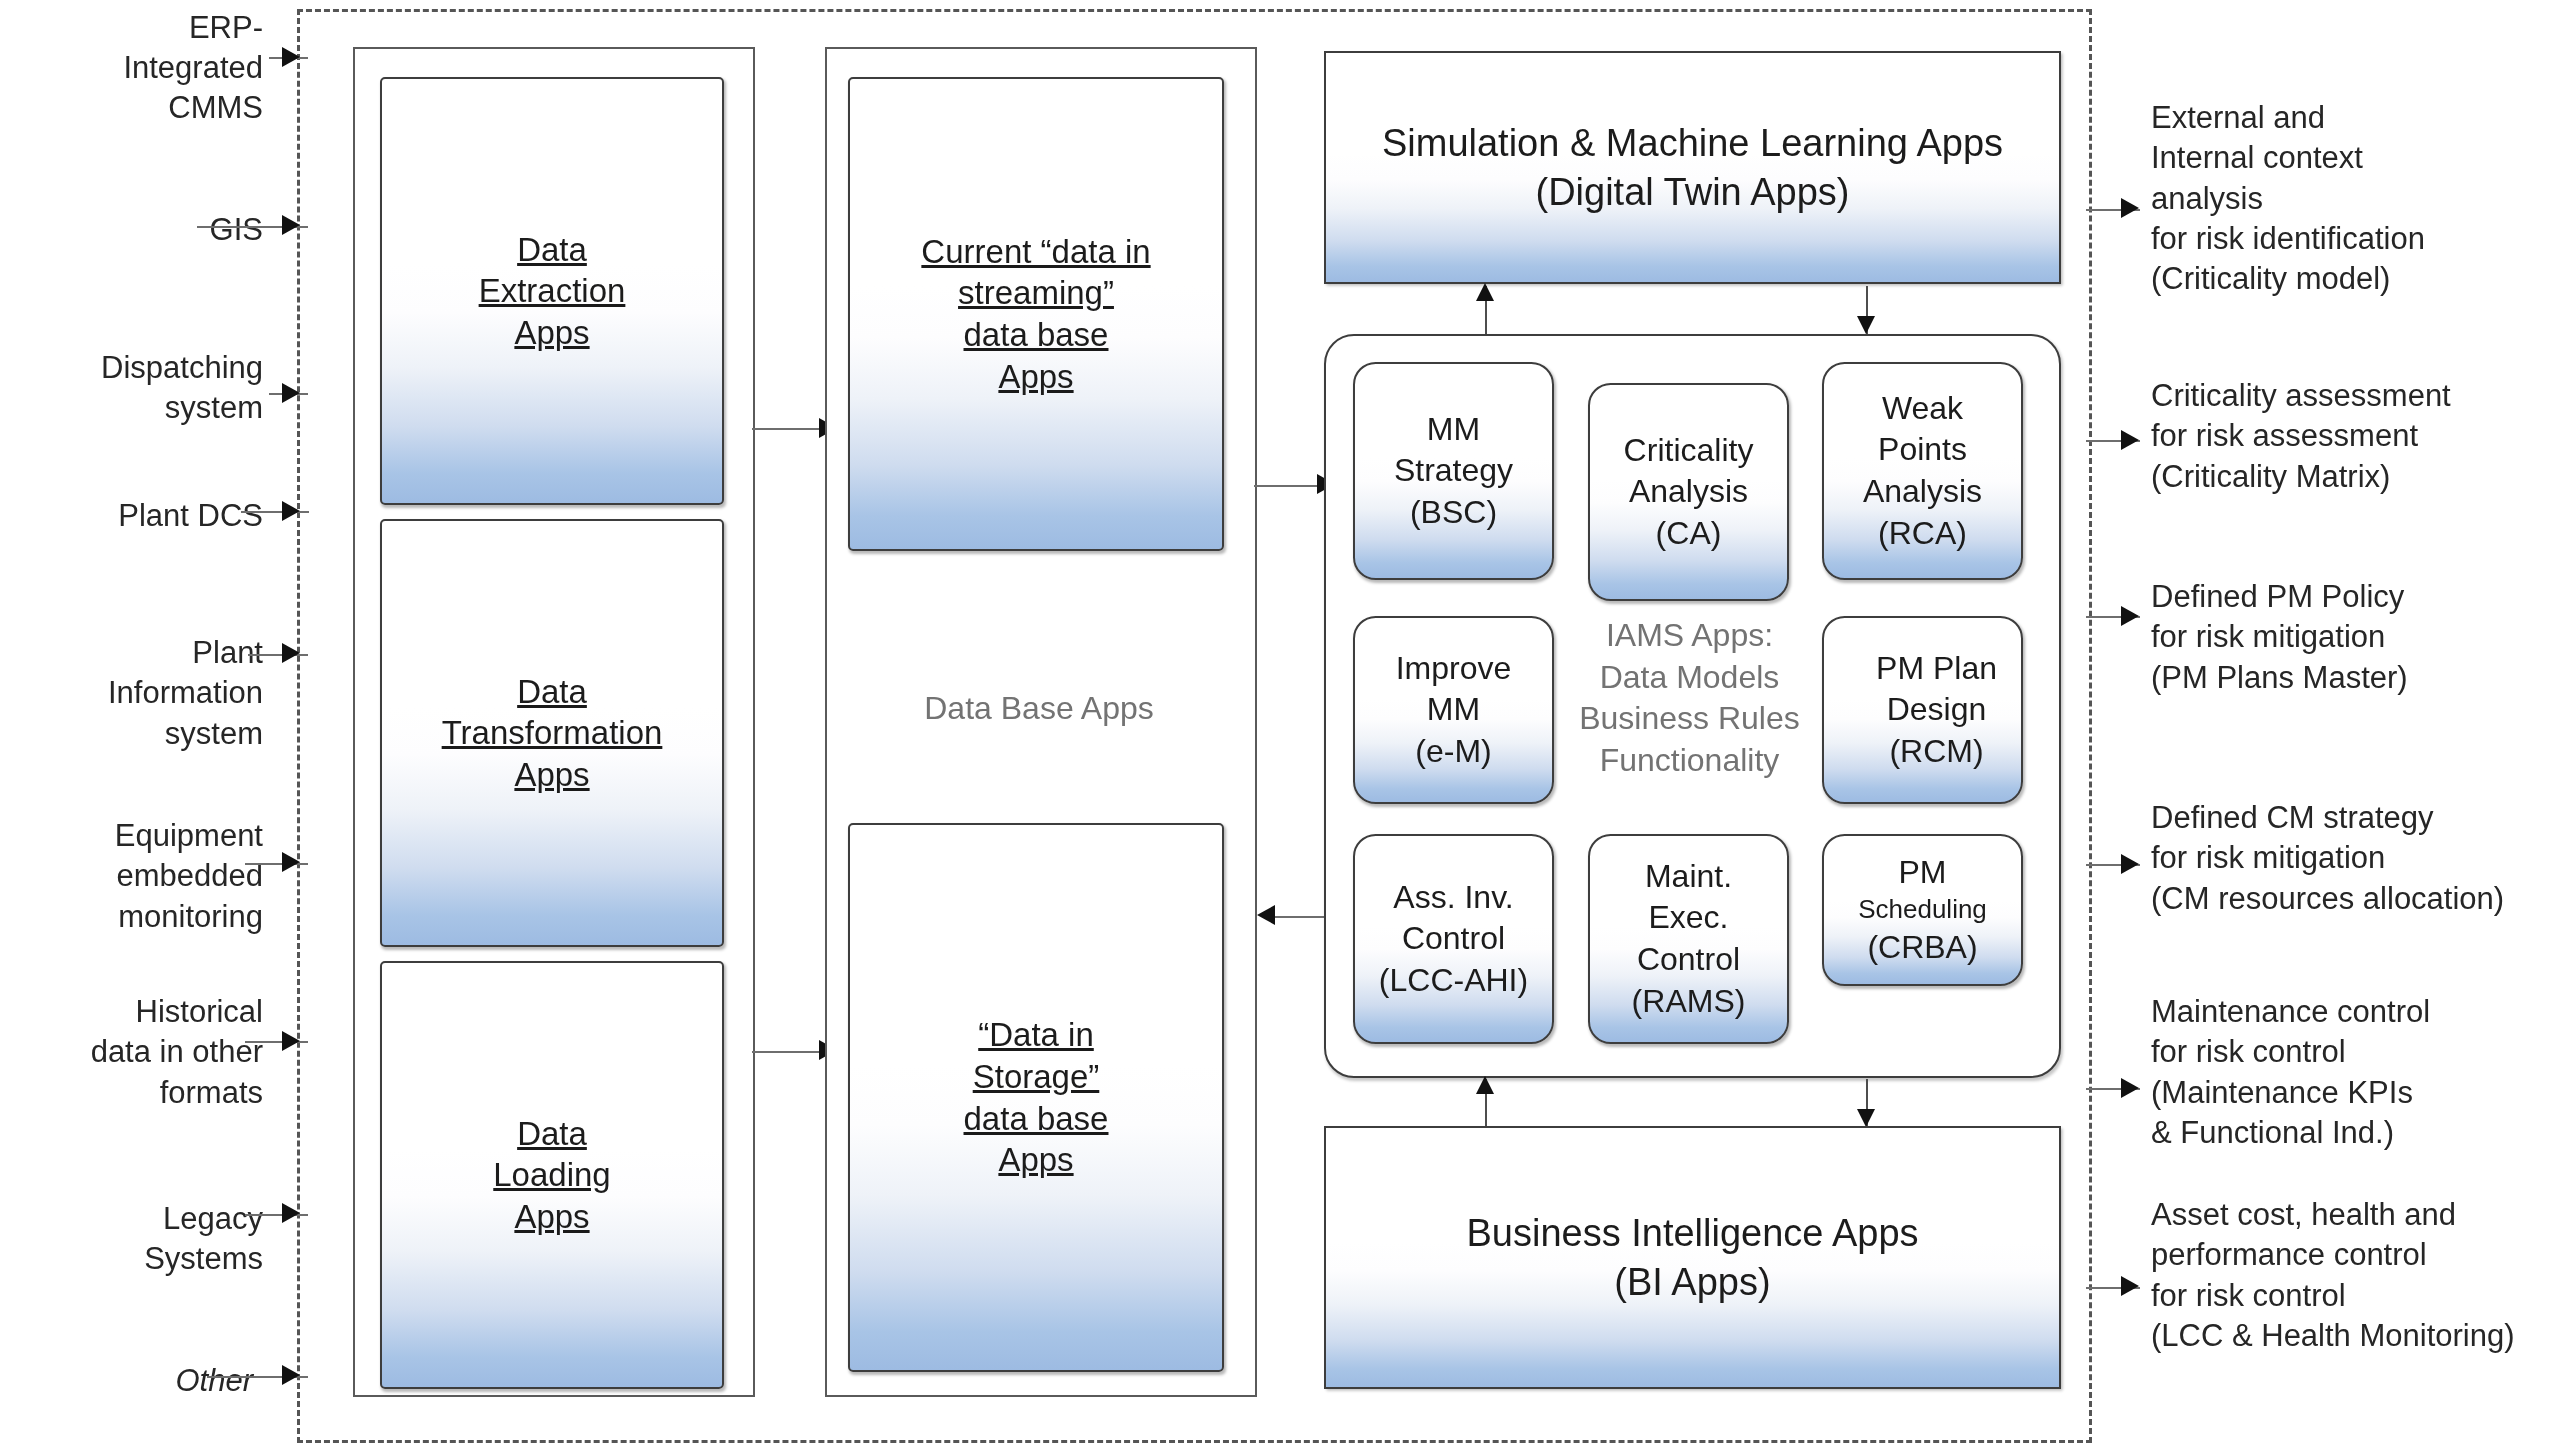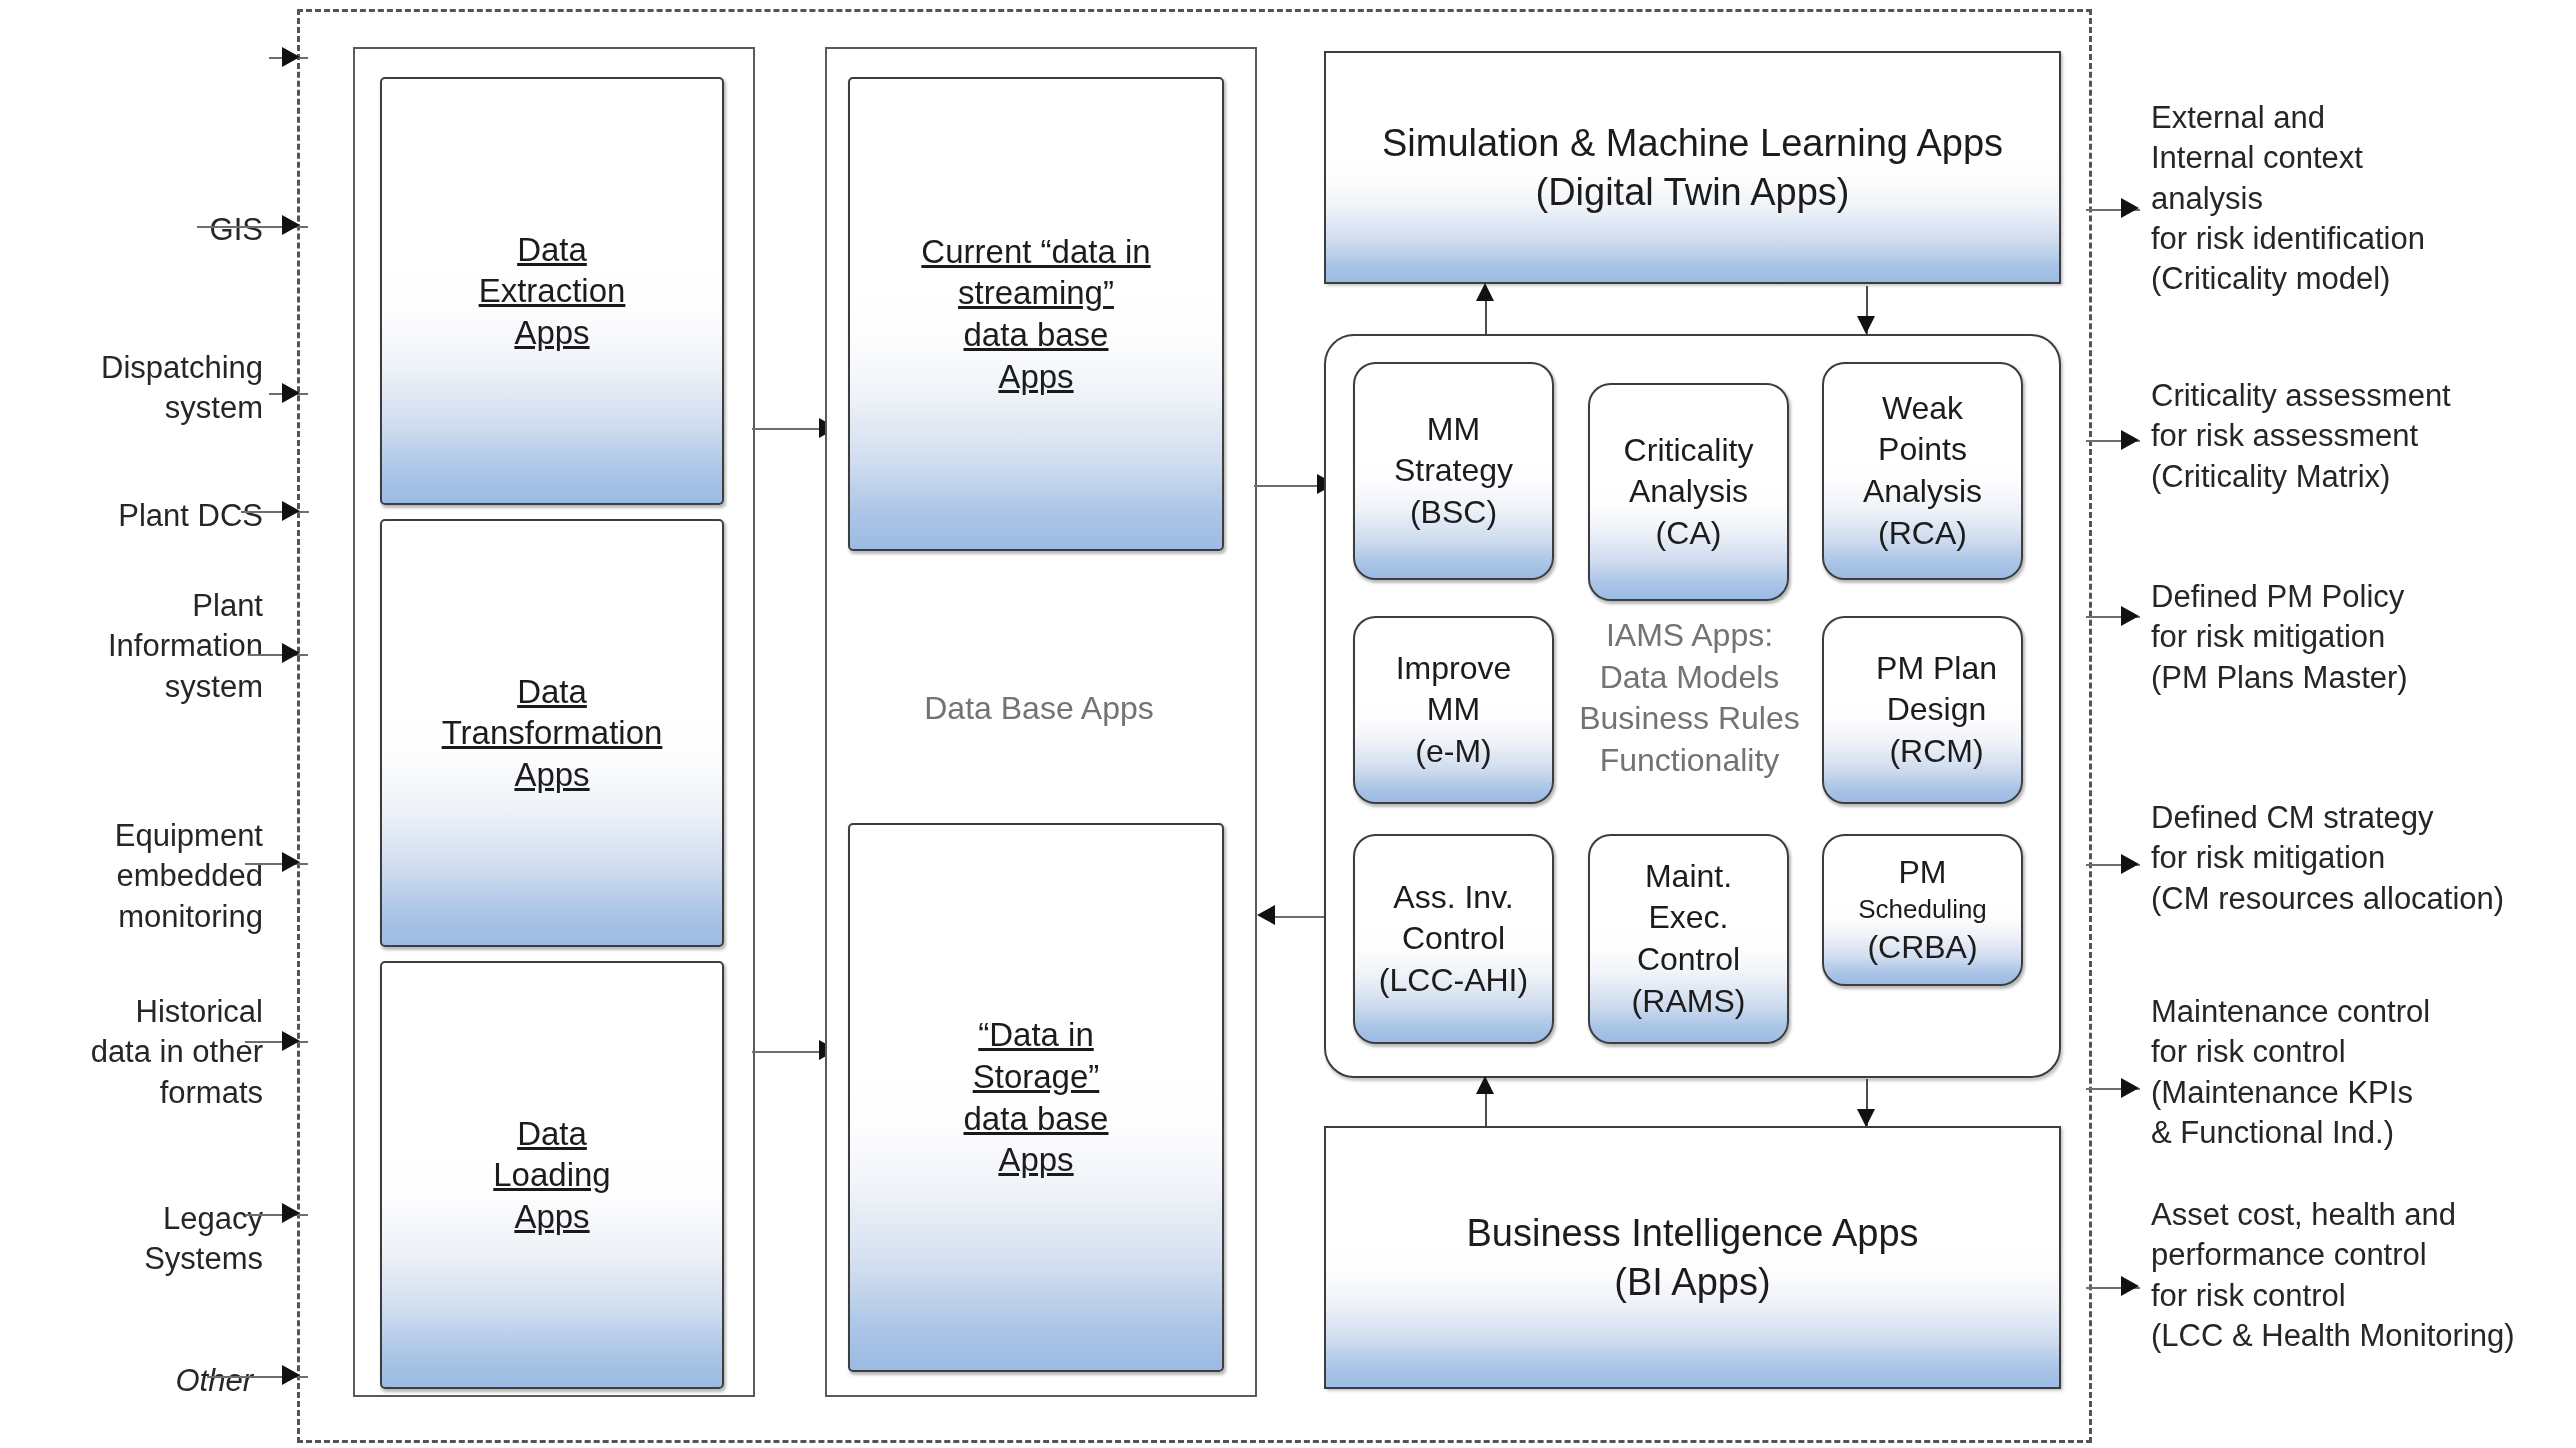--- a/index.html
+++ b/index.html
@@ -79,25 +79,28 @@
     box-shadow:1.5px 2.3px 3px rgba(0,0,0,.22);
   }
 </style>
 </head>
 <body>
 
 <div class="stage">
 
   <div class="dashed-frame" style="left:297px;top:9px;width:1789px;height:1428px;"></div>
 
+  <div class="sidelabel left-label" style="left:15px;top:7.5px;width:248px;">ERP-
+Integrated
+CMMS</div>
   <div class="sidelabel left-label" style="left:15px;top:210px;width:248px;">GIS</div>
   <div class="sidelabel left-label" style="left:15px;top:348px;width:248px;">Dispatching
 system</div>
   <div class="sidelabel left-label" style="left:15px;top:496px;width:248px;">Plant DCS</div>
-  <div class="sidelabel left-label" style="left:15px;top:586px;width:248px;">Plant
+  <div class="sidelabel left-label" style="left:15px;top:633px;width:248px;">Plant
 Information
 system</div>
   <div class="sidelabel left-label" style="left:15px;top:816px;width:248px;">Equipment
 embedded
 monitoring</div>
   <div class="sidelabel left-label" style="left:0px;top:992px;width:263px;">Historical
 data in other
 formats</div>
   <div class="sidelabel left-label" style="left:15px;top:1199px;width:248px;">Legacy
 Systems</div>

